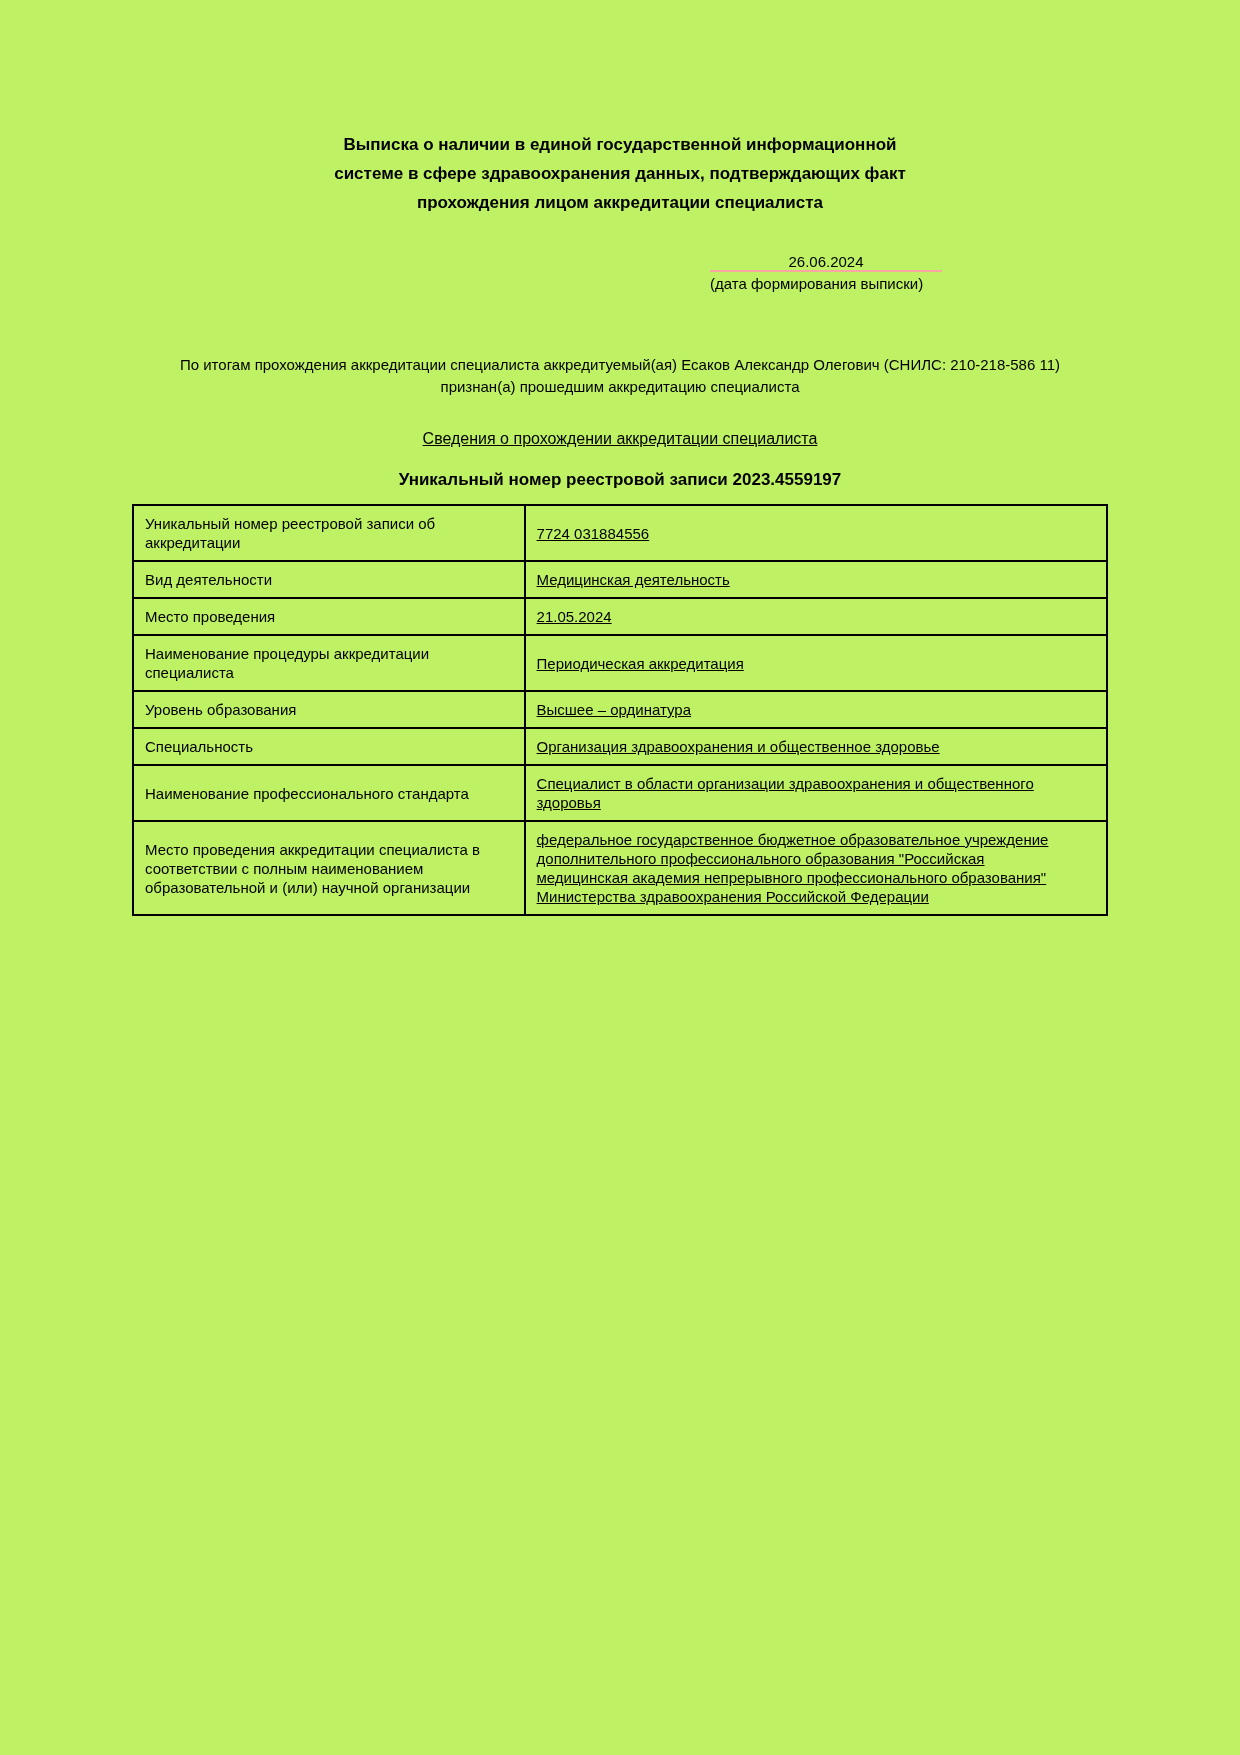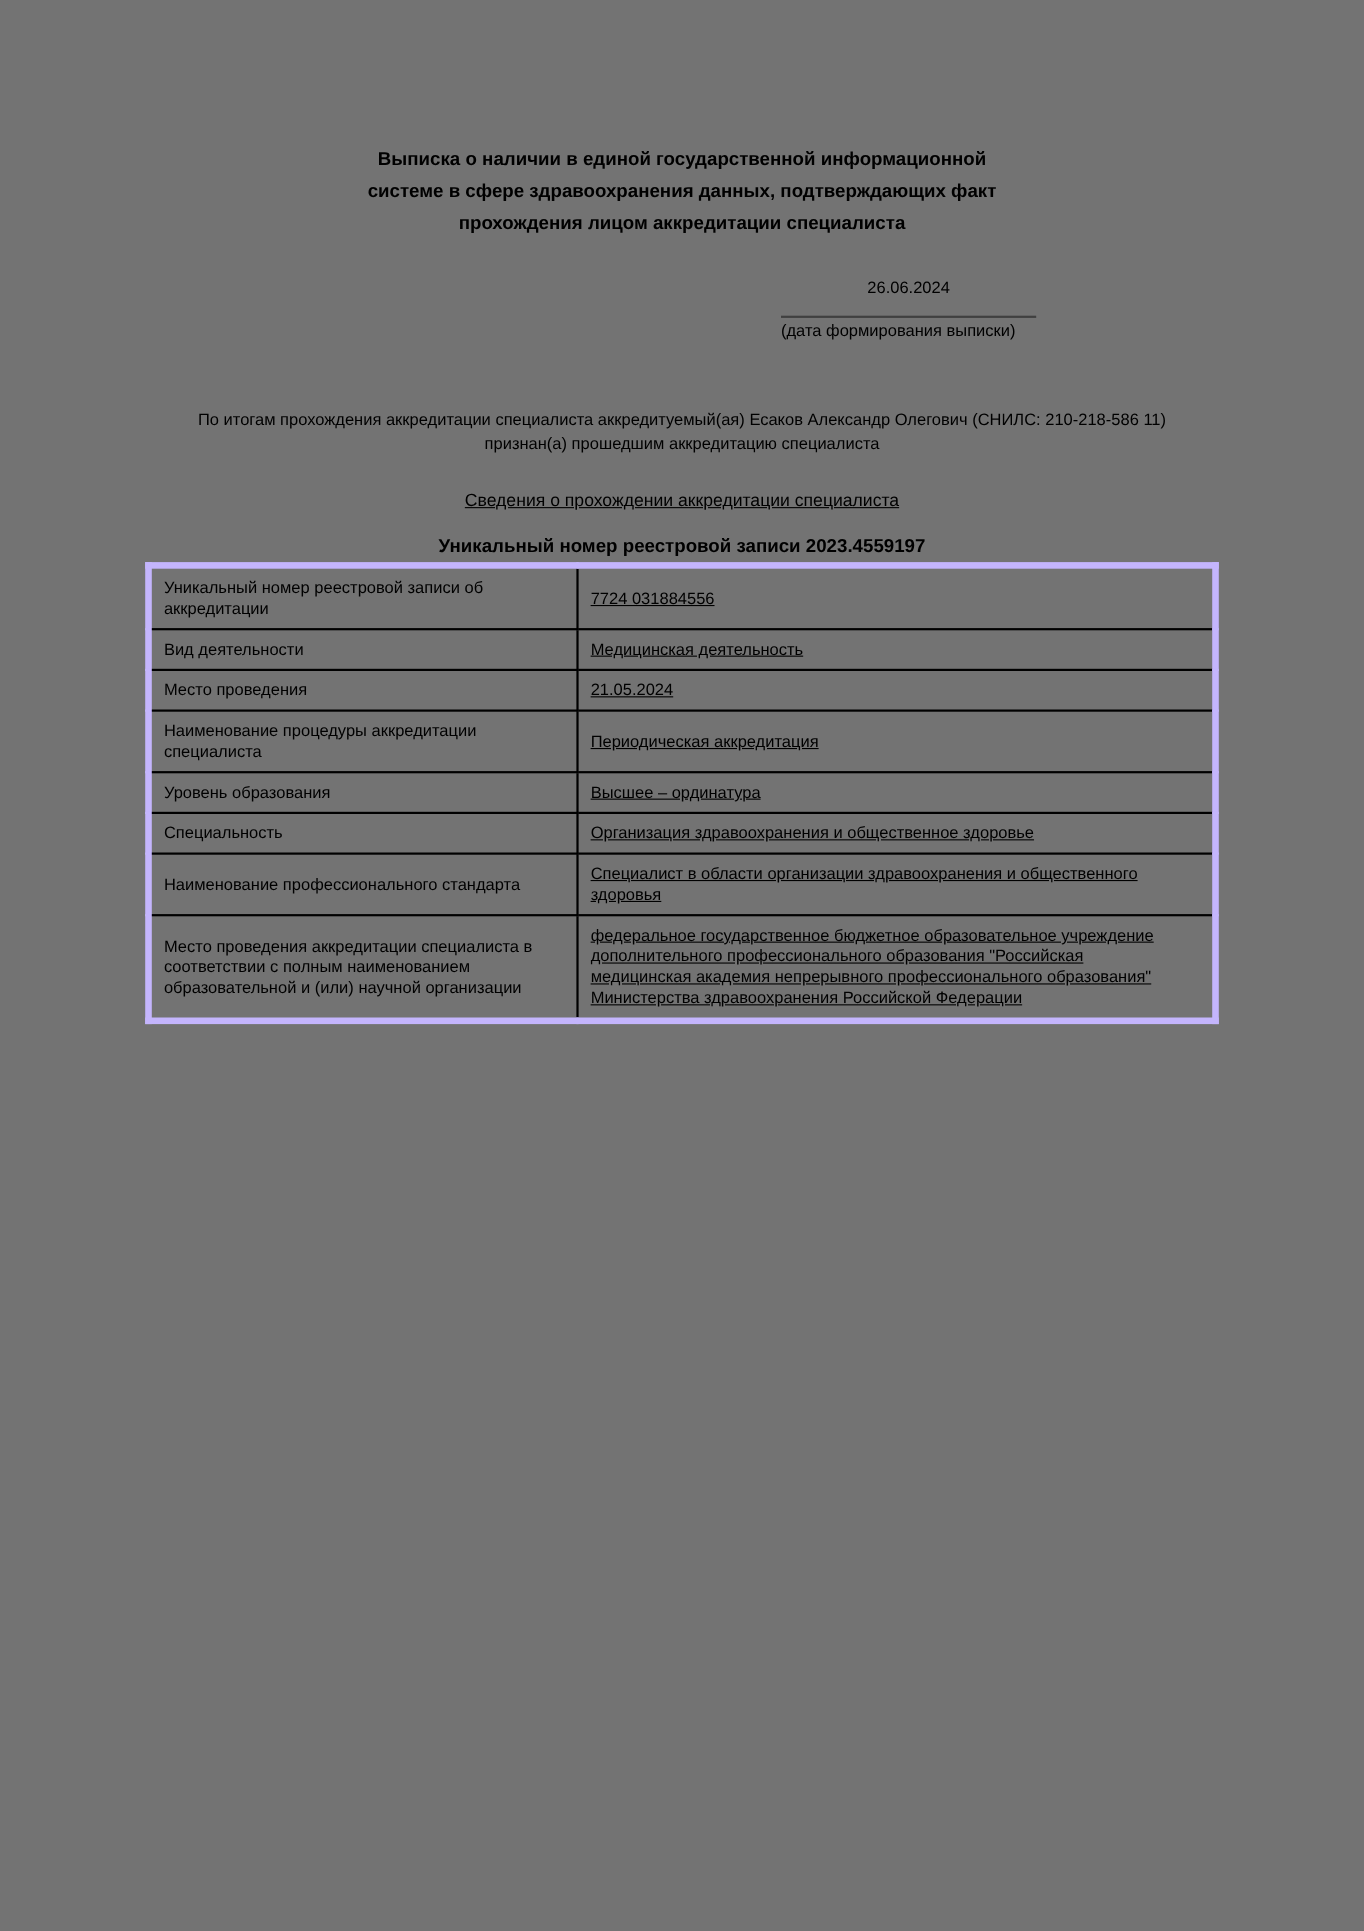--- a/index.html
+++ b/index.html
@@ -5,21 +5,21 @@
   html, body {
     margin: 0;
     padding: 0;
     background: #ffffff;
   }
   .page {
     position: relative;
     width: 1240px;
     height: 1755px;
     margin: 0 auto;
-    background: #737373;
+    background: #bef264;
     color: #000000;
     font-family: "Liberation Sans", "DejaVu Sans", sans-serif;
     box-sizing: border-box;
     padding: 130px 132px 0 132px;
     overflow: hidden;
   }
   .title {
     margin: 0;
     font-size: 17px;
     font-weight: bold;
@@ -27,22 +27,22 @@
     text-align: center;
     white-space: pre-line;
   }
   .date-block {
     width: 232px;
     margin: 36px 166px 0 auto;
   }
   .date-value {
     font-size: 15px;
     text-align: center;
-    padding-bottom: 17px;
-    border-bottom: 2px solid #404040;
+    padding-bottom: 0;
+    border-bottom: 2px solid #fca5a5;
   }
   .date-caption {
     font-size: 15px;
     margin-top: 3px;
     white-space: nowrap;
   }
   .intro {
     margin: 62px 0 0 0;
     font-size: 15px;
     line-height: 22px;
@@ -56,24 +56,24 @@
     text-decoration: underline;
     text-align: center;
   }
   .registry-heading {
     margin: 22px 0 0 0;
     font-size: 17px;
     font-weight: bold;
     text-align: center;
   }
   table.acc-table {
-    margin-top: 4px;
+    margin-top: 14px;
     width: 100%;
     border-collapse: collapse;
-    border: 6px solid #c4b5fd;
+    border: 1px solid #c4b5fd;
   }
   table.acc-table td {
     border: 2px solid #000000;
     padding: 8px 11px;
     font-size: 15px;
     line-height: 19px;
     vertical-align: middle;
     white-space: pre-line;
   }
   td.cell-label { width: 40.2%; }

